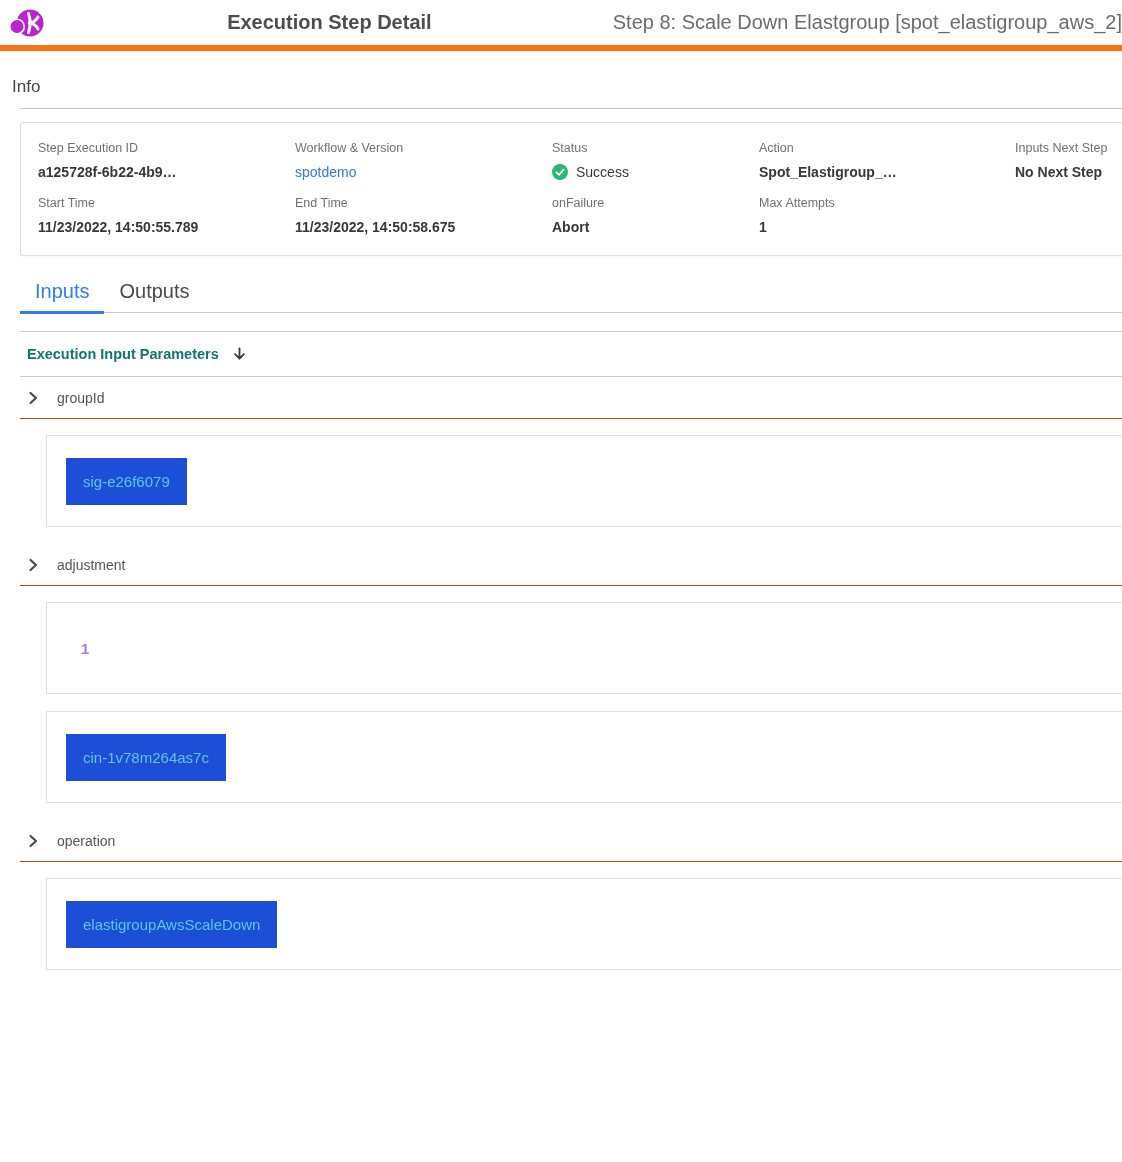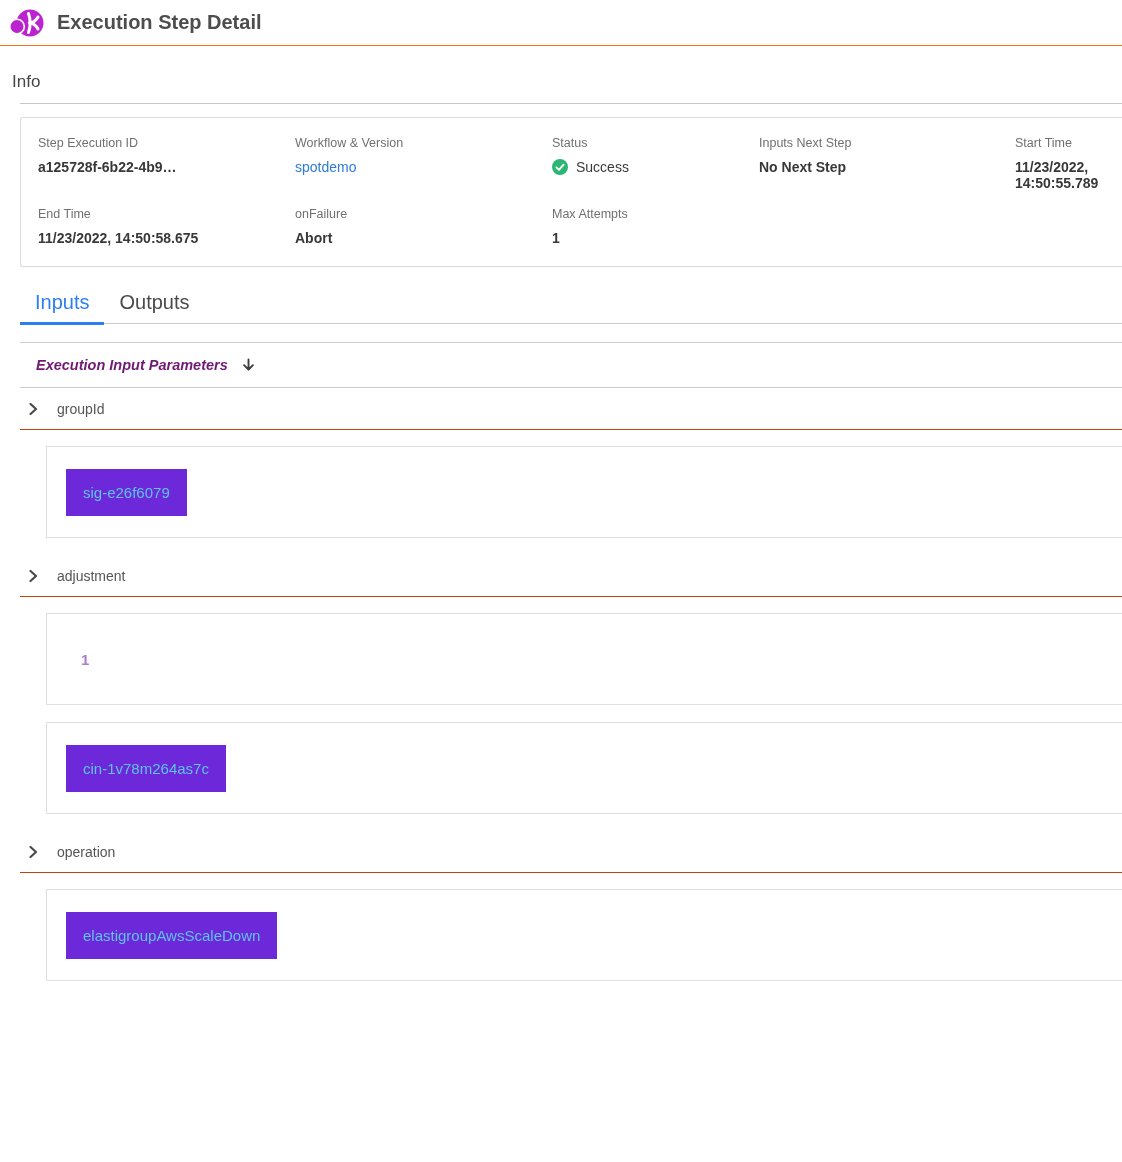--- a/index.html
+++ b/index.html
@@ -1,21 +1,21 @@
 <!DOCTYPE html>
 <html><head>
 <meta charset="utf-8">
 <style>
   html,body{margin:0;padding:0;}
   body{
     width:1122px;height:1162px;overflow:hidden;background:#fff;
     font-family:"Liberation Sans","DejaVu Sans",sans-serif;color:#333;
   }
   
-  .app-header{display:flex;align-items:center;height:45px;border-bottom:1px solid #f97316;padding-left:10px;}
+  .app-header{display:flex;align-items:center;height:45px;border-bottom:6px solid #f97316;padding-left:10px;justify-content:space-between;}
   .logo{width:34px;height:30px;margin-right:13px;flex:0 0 auto;}
   .page-title{font-size:20px;font-weight:700;color:#4d4d4d;margin-right:11px;white-space:nowrap;}
   .page-subtitle{font-size:20px;font-weight:400;color:#6b6b6b;white-space:nowrap;}
   
   .info-title{margin:26px 0 0 12px;font-size:17px;color:#464646;}
   .info-underline{border-bottom:1px solid #c6c6c6;margin-left:20px;margin-top:11px;}
   .info-card{
     margin:13px 0 0 20px;border:1px solid #dcdcdc;border-right:none;border-radius:3px 0 0 3px;
     box-shadow:0 1px 2px rgba(0,0,0,0.03);
     padding:18px 0 4px 17px;
@@ -29,46 +29,47 @@
   .status-icon{display:none;width:16px;height:16px;margin-right:8px;}
   .info-value.status .status-icon{display:inline-block;}
   
   .tabs-wrap{margin:17px 0 0 20px;border-bottom:1px solid #ccc;display:flex;}
   .tab{position:relative;padding:7px 15px 9px 15px;font-size:20px;color:#4a4a4a;cursor:pointer;}
   .tab.active{color:#2d7ff0;}
   .tab.active::after{content:"";position:absolute;left:0;right:0;bottom:-2px;height:3px;background:#2d7ff0;}
   
   .params-section{margin-left:20px;margin-top:18px;border-top:1px solid #ccc;}
   .params-header{display:flex;align-items:center;height:44px;border-bottom:1px solid #ccc;}
-  .params-header-title{margin-left:16px;font-size:14.5px;font-weight:700;color:#701a75;font-style:italic;}
+  .params-header-title{margin-left:7px;font-size:14.5px;font-weight:700;color:#0f766e;}
   .arrow-down-icon{margin-left:13px;width:15px;height:16px;display:inline-flex;}
   .param-row{display:flex;align-items:center;height:41px;border-bottom:1px solid #c2410c;cursor:pointer;}
   .chevron{width:14px;height:14px;margin-left:6px;display:inline-flex;}
   .param-name{margin-left:17px;font-size:14px;color:#555;}
   .param-card{
     margin:16px 0 17px 26px;border:1px solid #e0e0e0;border-right:none;
     height:90px;display:flex;align-items:center;
   }
-  .param-chip{margin-left:19px;background:#6d28d9;padding:15px 17px;font-size:15px;color:#5bc5ea;}
+  .param-chip{margin-left:19px;background:#1d4ed8;padding:15px 17px;font-size:15px;color:#5bc5ea;}
   .param-num{margin-left:34px;font-size:15px;color:#a87fd0;font-weight:600;}
 </style>
 </head>
 <body>
 
 <div class="app-header">
   <span class="logo">
     <svg viewBox="0 0 34 30" width="34" height="30">
       <circle cx="20" cy="15" r="13.5" fill="#bb23cf"></circle>
       <circle cx="7" cy="18.5" r="7.3" fill="#bb23cf" stroke="#ffffff" stroke-width="1.6"></circle>
       <path d="M18.5 5.5 q3.4 9.5 0 19" stroke="#ffffff" stroke-width="3" fill="none" stroke-linecap="round"></path>
       <path d="M19.5 15 q5.5 -0.5 8.5 -6" stroke="#ffffff" stroke-width="3" fill="none" stroke-linecap="round"></path>
       <path d="M19.5 15 q5.5 0.5 8.5 6" stroke="#ffffff" stroke-width="3" fill="none" stroke-linecap="round"></path>
     </svg>
   </span>
   <span class="page-title">Execution Step Detail</span>
+  <span class="page-subtitle">Step 8: Scale Down Elastgroup [spot_elastigroup_aws_2]</span>
 </div>
 
 <div class="info-title">Info</div>
 <div class="info-underline"></div>
 
 <div class="info-card" id="info-card">
   <div class="info-field">
     <div class="info-label">Step Execution ID</div>
     <div class="info-value strong">
 
@@ -90,20 +91,27 @@
       <span class="status-icon">
         <svg viewBox="0 0 16 16" width="16" height="16">
           <circle cx="8" cy="8" r="8" fill="#2bb673"></circle>
           <path d="M4.4 8.3 L7 10.8 L11.6 5.6" stroke="#ffffff" stroke-width="1.8" fill="none" stroke-linecap="round" stroke-linejoin="round"></path>
         </svg>
       </span>
       <span class="value-text">Success</span>
     </div>
   </div>
 
+  <div class="info-field">
+    <div class="info-label">Action</div>
+    <div class="info-value strong">
+
+      <span class="value-text">Spot_Elastigroup_…</span>
+    </div>
+  </div>
 
   <div class="info-field">
     <div class="info-label">Inputs Next Step</div>
     <div class="info-value strong">
 
       <span class="value-text">No Next Step</span>
     </div>
   </div>
 
   <div class="info-field">

